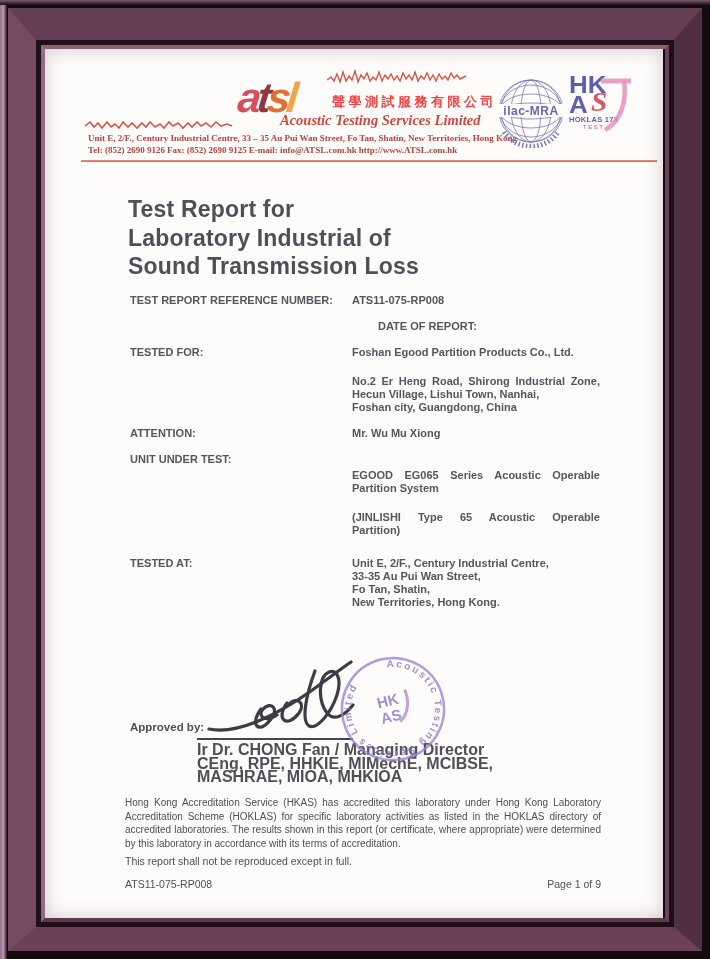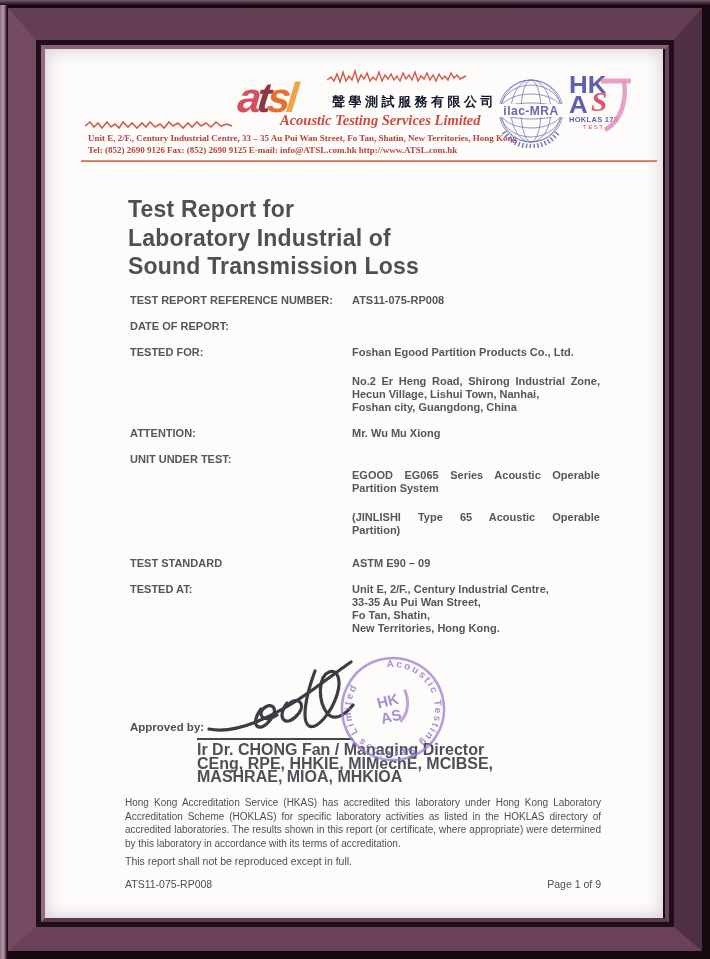--- a/index.html
+++ b/index.html
@@ -23,21 +23,21 @@
     background:#fdfcfa;color:#50505a;
     box-shadow:inset 0 0 18px rgba(70,25,45,.22);}
 
   
   .logo{position:absolute;left:193px;top:26px;font-size:42px;font-weight:bold;
     font-style:italic;letter-spacing:-4px;transform:skewX(-6deg);line-height:46px;}
   .logo .la{color:#d4505f}.logo .lt{color:#8f3842}.logo .ls{color:#e2702f}.logo .ll{color:#f0a449}
   .zigzag{position:absolute;left:40px;top:70px;}
   .wavy{position:absolute;left:282px;top:19px;}
   .company-zh{position:absolute;left:287px;top:44px;font-family:"Liberation Serif",serif;
-    font-weight:bold;font-size:13px;letter-spacing:3.5px;color:#0f172a;white-space:nowrap;}
+    font-weight:bold;font-size:13px;letter-spacing:3.5px;color:#ef4444;white-space:nowrap;}
   .company-en{position:absolute;left:235px;top:63px;font-family:"Liberation Serif",serif;
     font-style:italic;font-weight:bold;font-size:14.5px;color:#cc4a3e;white-space:nowrap;}
   .addr1{position:absolute;left:43px;top:84px;font-family:"Liberation Serif",serif;
     font-weight:bold;font-size:9px;color:#b2453b;white-space:nowrap;}
   .addr2{position:absolute;left:43px;top:96px;font-family:"Liberation Serif",serif;
     font-weight:bold;font-size:9px;color:#b2453b;display:flex;gap:2px;white-space:nowrap;}
   .rule{position:absolute;left:36px;top:111px;right:6px;height:2px;
     background:linear-gradient(180deg,#ee8b7d,#e06a5c);}
 
   .ilac{position:absolute;left:451px;top:29px;}
@@ -50,21 +50,21 @@
   .hkas-swoosh{position:absolute;left:0;top:0;}
   .hkas-scheme{font-size:7.5px;font-weight:900;color:#5f5fae;margin-top:0;letter-spacing:.3px;}
   .hkas-sub{font-size:6px;color:#cf5560;letter-spacing:1.5px;margin-left:14px;}
 
   
   .title{position:absolute;left:83px;top:146px;font-size:23px;font-weight:bold;
     color:#4f4f58;line-height:28.5px;letter-spacing:.2px;}
 
   
   .fields{position:absolute;left:85px;top:245px;width:470px;}
-  .frow{display:flex;margin-bottom:13px;}
+  .frow{display:flex;margin-bottom:13px;justify-content:flex-end;}
   .frow:nth-child(6){margin-top:20px;}
   .flabel{flex:none;width:222px;font-size:11px;font-weight:bold;color:#55555e;line-height:13px;}
   .fvalue{flex:none;width:248px;font-size:11px;font-weight:bold;color:#55555e;line-height:13px;}
   .fblock{margin-bottom:9px;}
   .fblock:last-child{margin-bottom:0;}
   .fline.j{text-align:justify;text-align-last:justify;margin-top:16px;}
 
   
   .approved-label{position:absolute;left:85px;top:672px;font-size:11.5px;font-weight:bold;color:#4f4f58;}
   .sig-svg{position:absolute;left:158px;top:608px;}
@@ -186,28 +186,20 @@
           </div>
         </div>
         <div class="frow">
           <div class="flabel">UNIT UNDER TEST:</div>
           <div class="fvalue">
             <div class="fblock">
               <div class="fline j">EGOOD EG065 Series Acoustic Operable</div>
               <div class="fline">Partition System</div>
               <div class="fline j">(JINLISHI Type 65 Acoustic Operable</div>
               <div class="fline">Partition)</div>
-            </div>
-          </div>
-        </div>
-        <div class="frow">
-          <div class="flabel">TEST STANDARD</div>
-          <div class="fvalue">
-            <div class="fblock">
-              <div class="fline">ASTM E90 – 09</div>
             </div>
           </div>
         </div>
         <div class="frow">
           <div class="flabel">TESTED AT:</div>
           <div class="fvalue">
             <div class="fblock">
               <div class="fline">Unit E, 2/F., Century Industrial Centre,</div>
               <div class="fline">33-35 Au Pui Wan Street,</div>
               <div class="fline">Fo Tan, Shatin,</div>

